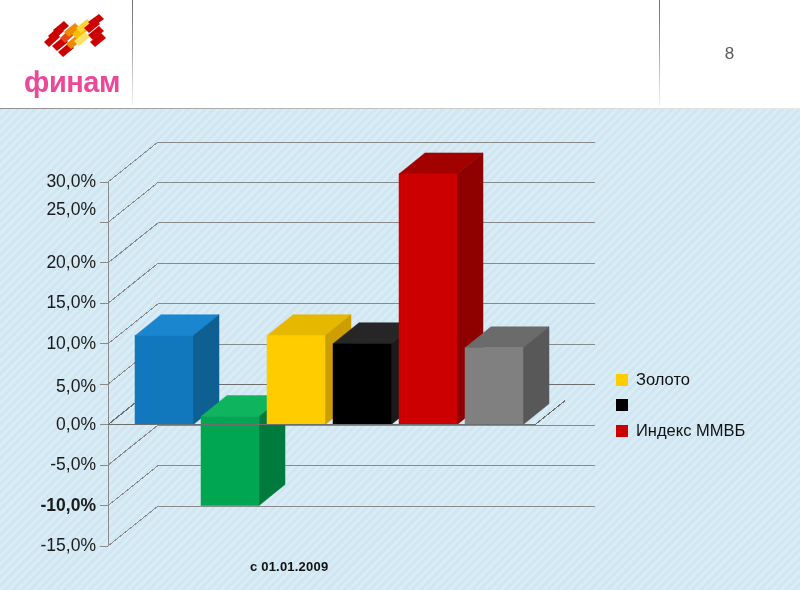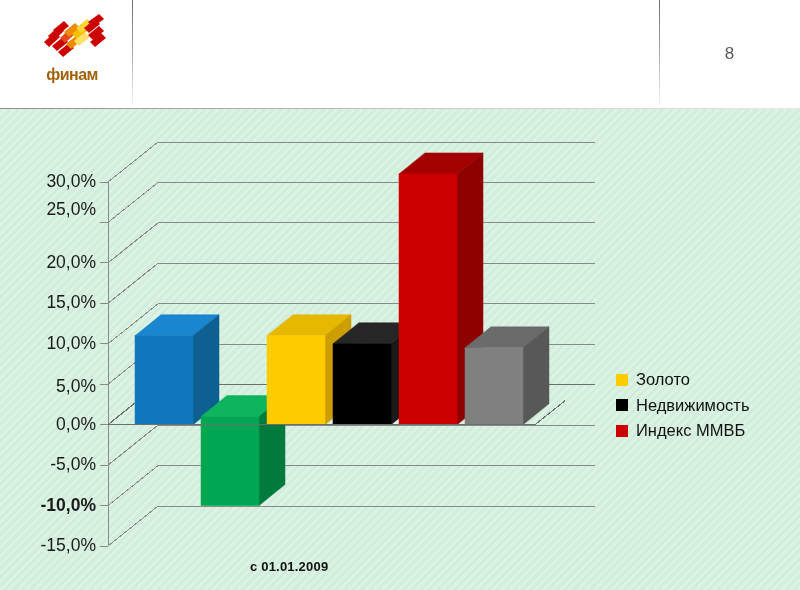--- a/index.html
+++ b/index.html
@@ -15,31 +15,31 @@
   .header-rule{position:absolute;left:0;top:108px;width:800px;height:1px;
     background:linear-gradient(to right,#8e8e8e 0%,#c9c9c9 55%,#e8e8e8 100%);}
   .vdiv{position:absolute;top:0;width:1px;height:106px;
     background:linear-gradient(to bottom,#6f6f6f 0%,#9a9a9a 40%,#d8d8d8 80%,#f2f2f2 100%);}
   .vdiv.left{left:132px;}
   .vdiv.right{left:659px;}
 
   .logo{position:absolute;left:22px;top:8px;width:100px;height:92px;}
   .logo svg{display:block;}
   .logo-word{position:absolute;left:0;top:58px;width:100px;text-align:center;
-    font-weight:bold;font-size:16px;letter-spacing:-0.5px;color:#a16207;
+    font-weight:bold;font-size:29px;letter-spacing:-0.5px;color:#ec4899;
     font-family:"Liberation Sans","DejaVu Sans",sans-serif;}
 
   .slide-title{position:absolute;left:150px;top:40px;width:495px;text-align:center;
     font-size:30px;font-weight:bold;color:#0d0d0d;letter-spacing:0px;white-space:nowrap;}
   .slide-number{position:absolute;left:659px;top:44px;width:141px;text-align:center;
     font-size:17px;color:#59595b;}
 
   
   .chart-area{position:absolute;left:0;top:109px;width:800px;height:481px;
-    background:#86efac;overflow:hidden;}
+    background:#7dd3fc;overflow:hidden;}
   .chart-bg-stripes{position:absolute;inset:0;
     background-image:repeating-linear-gradient(-45deg,
         rgba(255,255,255,0.85) 0px, rgba(255,255,255,0.85) 3px,
         rgba(224,224,224,0.85) 3px, rgba(224,224,224,0.85) 6px);
     opacity:0.55;}
   .chart-bg-wash{position:absolute;inset:0;background:rgba(241,241,241,0.55);}
 
   .plot{position:absolute;left:0;top:0;width:800px;height:481px;}
   .plot svg{position:absolute;left:0;top:0;}
 
@@ -199,21 +199,20 @@
 
     <div class="cat-label">с 01.01.2009</div>
 
     <div class="legend">
         <div class="legend-row">
           <span class="legend-swatch" style="background: rgb(255, 204, 0);"></span>
           <span class="legend-label">Золото</span>
         </div>
         <div class="legend-row">
           <span class="legend-swatch" style="background: rgb(0, 0, 0);"></span>
-          <span class="legend-label">Недвижимость</span>
         </div>
         <div class="legend-row">
           <span class="legend-swatch" style="background: rgb(204, 0, 0);"></span>
           <span class="legend-label">Индекс ММВБ</span>
         </div>
       </div>
   </div>
 
 </div>
 

